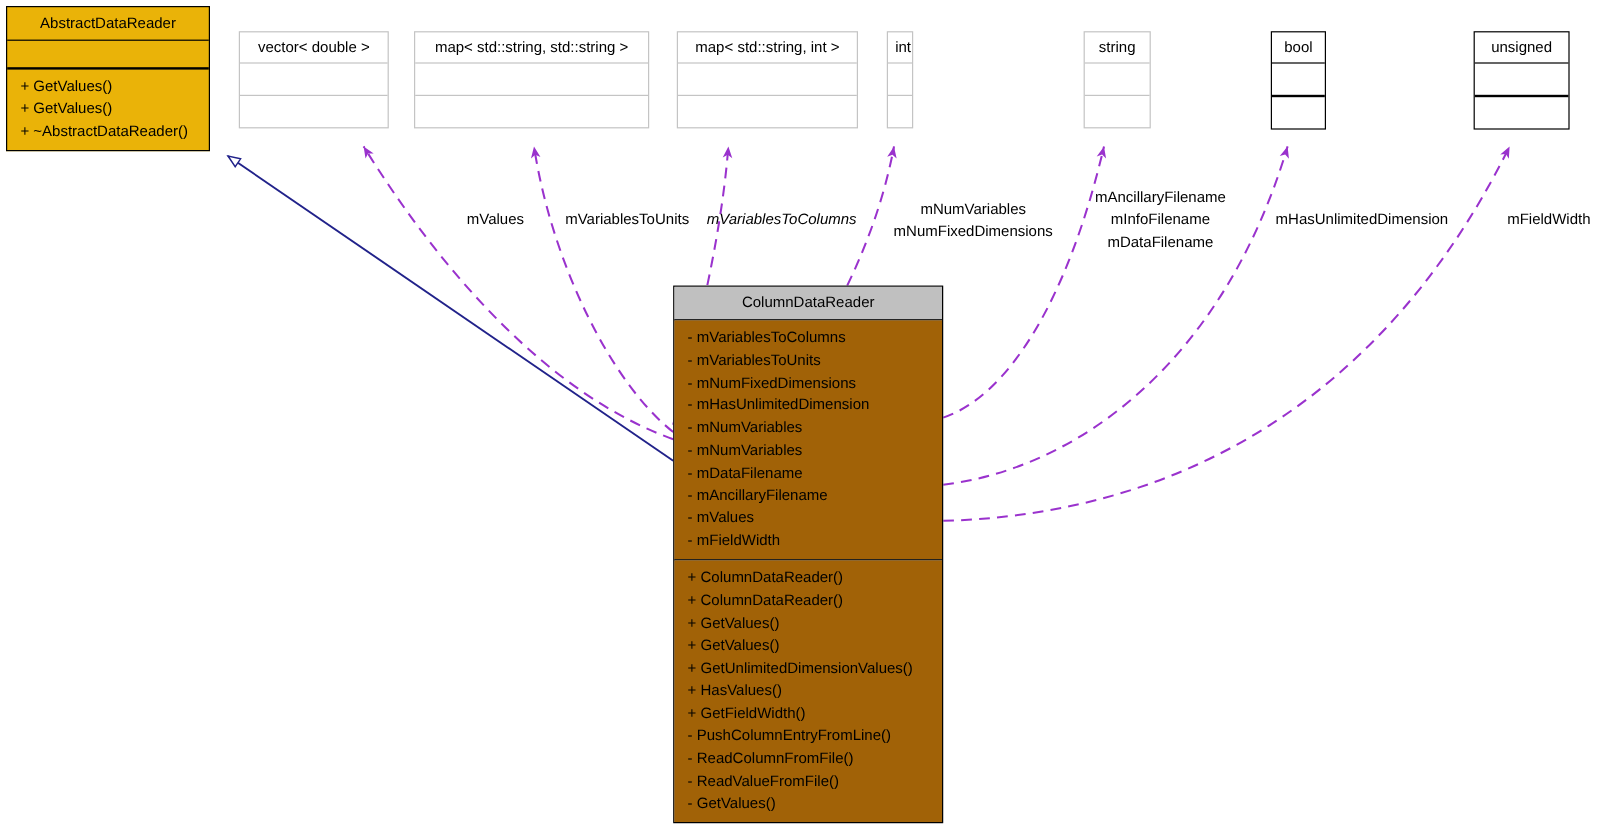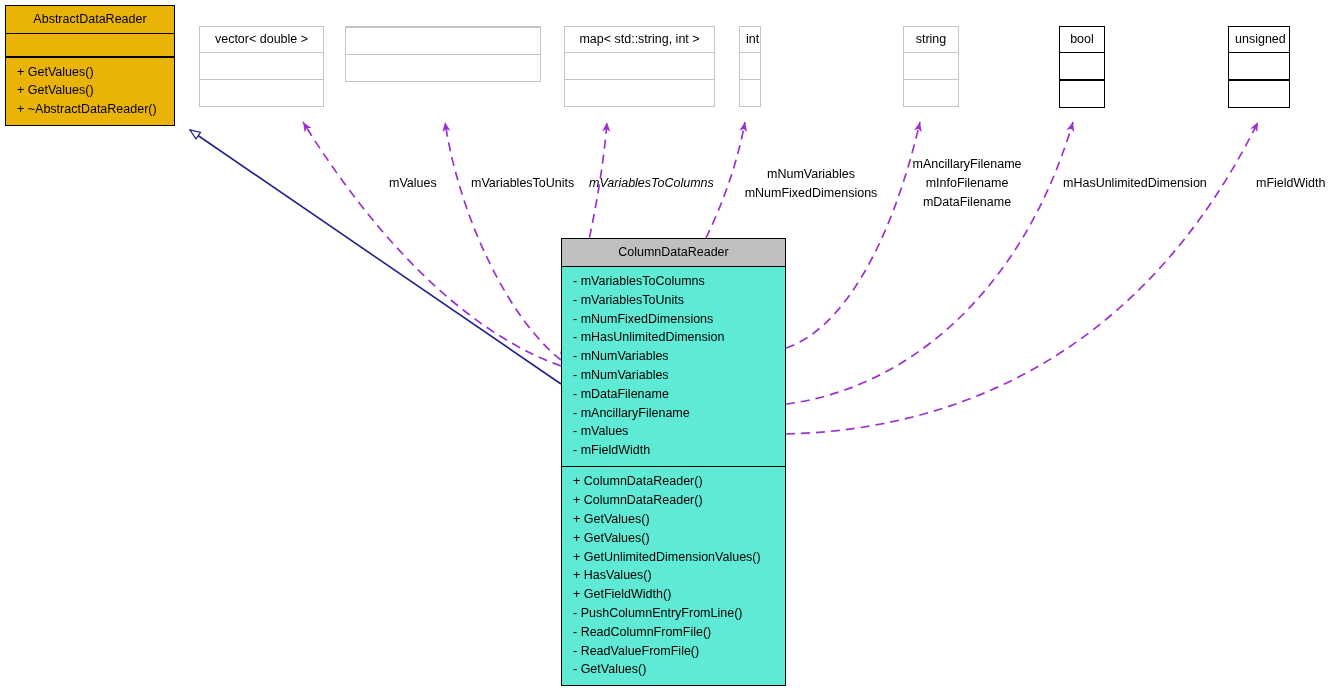--- a/index.html
+++ b/index.html
@@ -59,21 +59,21 @@
   }
   .class-box .member{
     line-height:18.8px;
     white-space:nowrap;
   }
   .class-box .empty-compartment{height:22px;}
 
   
   .class-box.highlight{background:#c0c0c0;}
   .class-box.highlight .title{background:#c0c0c0;}
-  .class-box.highlight .members{background:#5eead4;}
+  .class-box.highlight .members{background:#a16207;}
 
   
   .edge-label{
     position:absolute;
     font-size:12.5px;
     color:#000000;
     white-space:nowrap;
     line-height:19px;
     text-align:center;
   }
@@ -141,20 +141,21 @@
 
   <div class="uml-box type-box" style="left:199px; top:26px; width:125px;">
     <div class="title">vector&lt; double &gt;</div>
     <div class="sep"></div>
     <div class="compartment"></div>
     <div class="sep"></div>
     <div class="compartment"></div>
   </div>
 
   <div class="uml-box type-box" style="left:345px; top:26px; width:196px;">
+    <div class="title">map&lt; std::string, std::string &gt;</div>
     <div class="sep"></div>
     <div class="compartment"></div>
     <div class="sep"></div>
     <div class="compartment"></div>
   </div>
 
   <div class="uml-box type-box" style="left:564px; top:26px; width:151px;">
     <div class="title">map&lt; std::string, int &gt;</div>
     <div class="sep"></div>
     <div class="compartment"></div>
@@ -179,21 +180,21 @@
   </div>
 
   <div class="uml-box type-box strong" style="left:1059px; top:26px; width:46px;">
     <div class="title">bool</div>
     <div class="sep"></div>
     <div class="compartment"></div>
     <div class="sep"></div>
     <div class="compartment"></div>
   </div>
 
-  <div class="uml-box type-box strong" style="left:1228px; top:26px; width:62px;">
+  <div class="uml-box type-box strong" style="left:1228px; top:26px; width:80px;">
     <div class="title">unsigned</div>
     <div class="sep"></div>
     <div class="compartment"></div>
     <div class="sep"></div>
     <div class="compartment"></div>
   </div>
 
   <div class="edge-label" style="left:389px; top:174px;">mValues</div>
 
   <div class="edge-label" style="left:471px; top:174px;">mVariablesToUnits</div>

